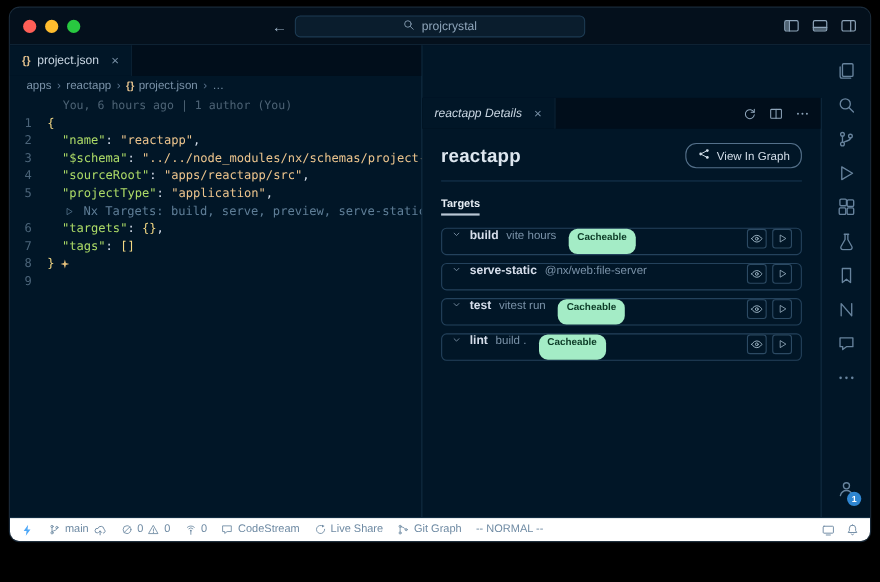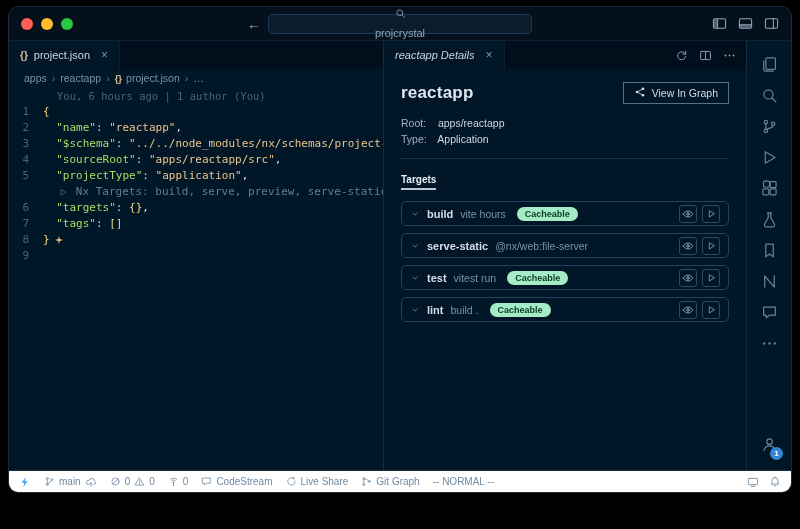--- a/index.html
+++ b/index.html
@@ -14,29 +14,29 @@
   .titlebar { position:relative; height:34px; flex:0 0 auto; background:#04101c;
               border-bottom:1px solid #0e2233; display:flex; align-items:center; padding:0 12px; }
   .traffic { display:flex; gap:8px; }
   .tl { width:12px; height:12px; border-radius:50%; }
   .tl.red{background:#ff5f57}.tl.yellow{background:#febc2e}.tl.green{background:#28c840}
   .nav-arrows { position:absolute; left:238px; display:flex; gap:16px; color:#9db2c5; font-size:14px; }
   .nav-arrows .fwd { color:#59708a; }
   .search-box { position:absolute; left:50%; top:50%; transform:translate(-50%,-50%);
                 width:264px; height:20px; background:#0a1d2d; border:1px solid #1d3b53;
                 border-radius:5px; color:#8ea5ba; font-size:11px;
-                display:flex; align-items:center; justify-content:center; gap:6px;flex-direction:column; }
+                display:flex; align-items:center; justify-content:center; gap:6px; }
   .tb-right { position:absolute; right:12px; display:flex; gap:11px; color:#8ea5ba; align-items:center; }
   .tb-right span { display:flex; }
 
   
   .main-row { flex:1; display:flex; min-height:0; }
   .left-group { width:375px; flex:0 0 auto; border-right:1px solid #122d42;
                 display:flex; flex-direction:column; min-height:0; }
-  .right-group { flex:1; display:flex; flex-direction:column; border-right:1px solid #122d42; min-width:0; }
+  .right-group { flex:1; display:flex; flex-direction:column; border-right:1px solid #122d42; min-width:0;margin-top:48px; }
 
   
   .tabbar { height:28px; flex:0 0 auto; background:#010e1b; display:flex; align-items:stretch; }
   .tab { display:flex; align-items:center; gap:6px; padding:0 11px; background:#011627;
          color:#c9d6e2; font-size:11px; border-right:1px solid #0a2032; }
   .tab .close { color:#7a92a8; margin-left:5px; font-size:12px; }
   .tab .braces { color:#e2c08d; font-weight:bold; font-size:10px; }
   .tab.preview .lbl { font-style:italic; }
   .tab-actions { margin-left:auto; display:flex; align-items:center; gap:11px; padding-right:10px; color:#8ea5ba; }
   .tab-actions span { display:flex; }
@@ -60,30 +60,30 @@
   .tk-str { color:#ecc48d; }
   .tk-brace { color:#f3d884; }
   .tk-hint { color:#5f7e97; }
   .tk-icon { display:inline-flex; align-items:center; margin:0 2px; color:#5f7e97; }
   .tk-icon.sparkle { color:#e5c07b; margin-left:4px; }
 
   
   .panel { flex:1; overflow:hidden; padding:13px 17px 0 17px; }
   .panel-header { display:flex; align-items:center; justify-content:space-between; }
   .panel-title { font-size:17px; font-weight:bold; color:#dde6ef; letter-spacing:.2px; }
-  .vig-btn { display:flex; align-items:center; gap:6px; border:1px solid #54708a; border-radius:0;
+  .vig-btn { display:flex; align-items:center; gap:6px; border:1px solid #54708a; border-radius:10px;
              padding:3px 10px; font-size:10.5px; color:#d2dde8; background:transparent; cursor:pointer; }
   .meta { margin-top:11px; font-size:10.5px; line-height:16px; }
   .meta .lbl { color:#9db0c2; display:inline-block; width:34px; }
   .meta .val { color:#cdd9e5; }
   .divider { border-top:1px solid #16344e; margin:11px 0 10px 0; }
   .targets-heading { display:inline-block; font-size:10px; font-weight:bold; color:#e6edf4;
                      border-bottom:2px solid #b9c7d4; padding-bottom:3px; margin-bottom:11px; }
   .target-row { height:25px; border:1px solid #24425c; border-radius:5px; display:flex;
-                align-items:center; gap:7px; padding:0 8px; margin-bottom:7px; }
+                gap:7px; padding:0 8px; margin-bottom:7px; }
   .t-chevron { display:flex; color:#8aa0b4; }
   .t-name { font-size:11px; font-weight:bold; color:#d6deeb; }
   .t-cmd { font-size:10.5px; color:#7a92a8; }
   .t-badge { background:#a4ecc6; color:#0c3a26; font-size:9px; font-weight:bold;
              border-radius:8px; padding:2px 8px; margin-left:4px; }
   .t-actions { margin-left:auto; display:flex; gap:5px; }
   .t-btn { width:18px; height:18px; border:1px solid #2c4a63; border-radius:3px;
            display:flex; align-items:center; justify-content:center; color:#9fb6c6; cursor:pointer; }
 
   
@@ -233,26 +233,20 @@
           <div class="vig-btn">
             <span><svg width="12" height="12" viewBox="0 0 16 16" fill="none" stroke="currentColor" stroke-width="1.15" stroke-linecap="round" stroke-linejoin="round">
                   <circle cx="4" cy="8" r="1.7" fill="currentColor" stroke="none"></circle>
                   <circle cx="12" cy="3.8" r="1.7" fill="currentColor" stroke="none"></circle>
                   <circle cx="12" cy="12.2" r="1.7" fill="currentColor" stroke="none"></circle>
                   <path d="M5.5 7.2l5-2.6M5.5 8.8l5 2.6"></path>
                 </svg></span>
             <span>View In Graph</span>
           </div>
         </div>
-        <div class="meta">
-          <div><span class="lbl">Root:</span>
-               <span class="val">apps/reactapp</span></div>
-          <div><span class="lbl">Type:</span>
-               <span class="val">Application</span></div>
-        </div>
         <div class="divider"></div>
         <div class="targets-heading">Targets</div>
         <div>
             <div class="target-row">
               <span class="t-chevron">
                 <svg width="10" height="10" viewBox="0 0 16 16" fill="none" stroke="currentColor" stroke-width="1.15" stroke-linecap="round" stroke-linejoin="round">
                   <path d="M4.5 6.3L8 9.8l3.5-3.5"></path>
                 </svg>
               </span>
               <span class="t-name">build</span>

